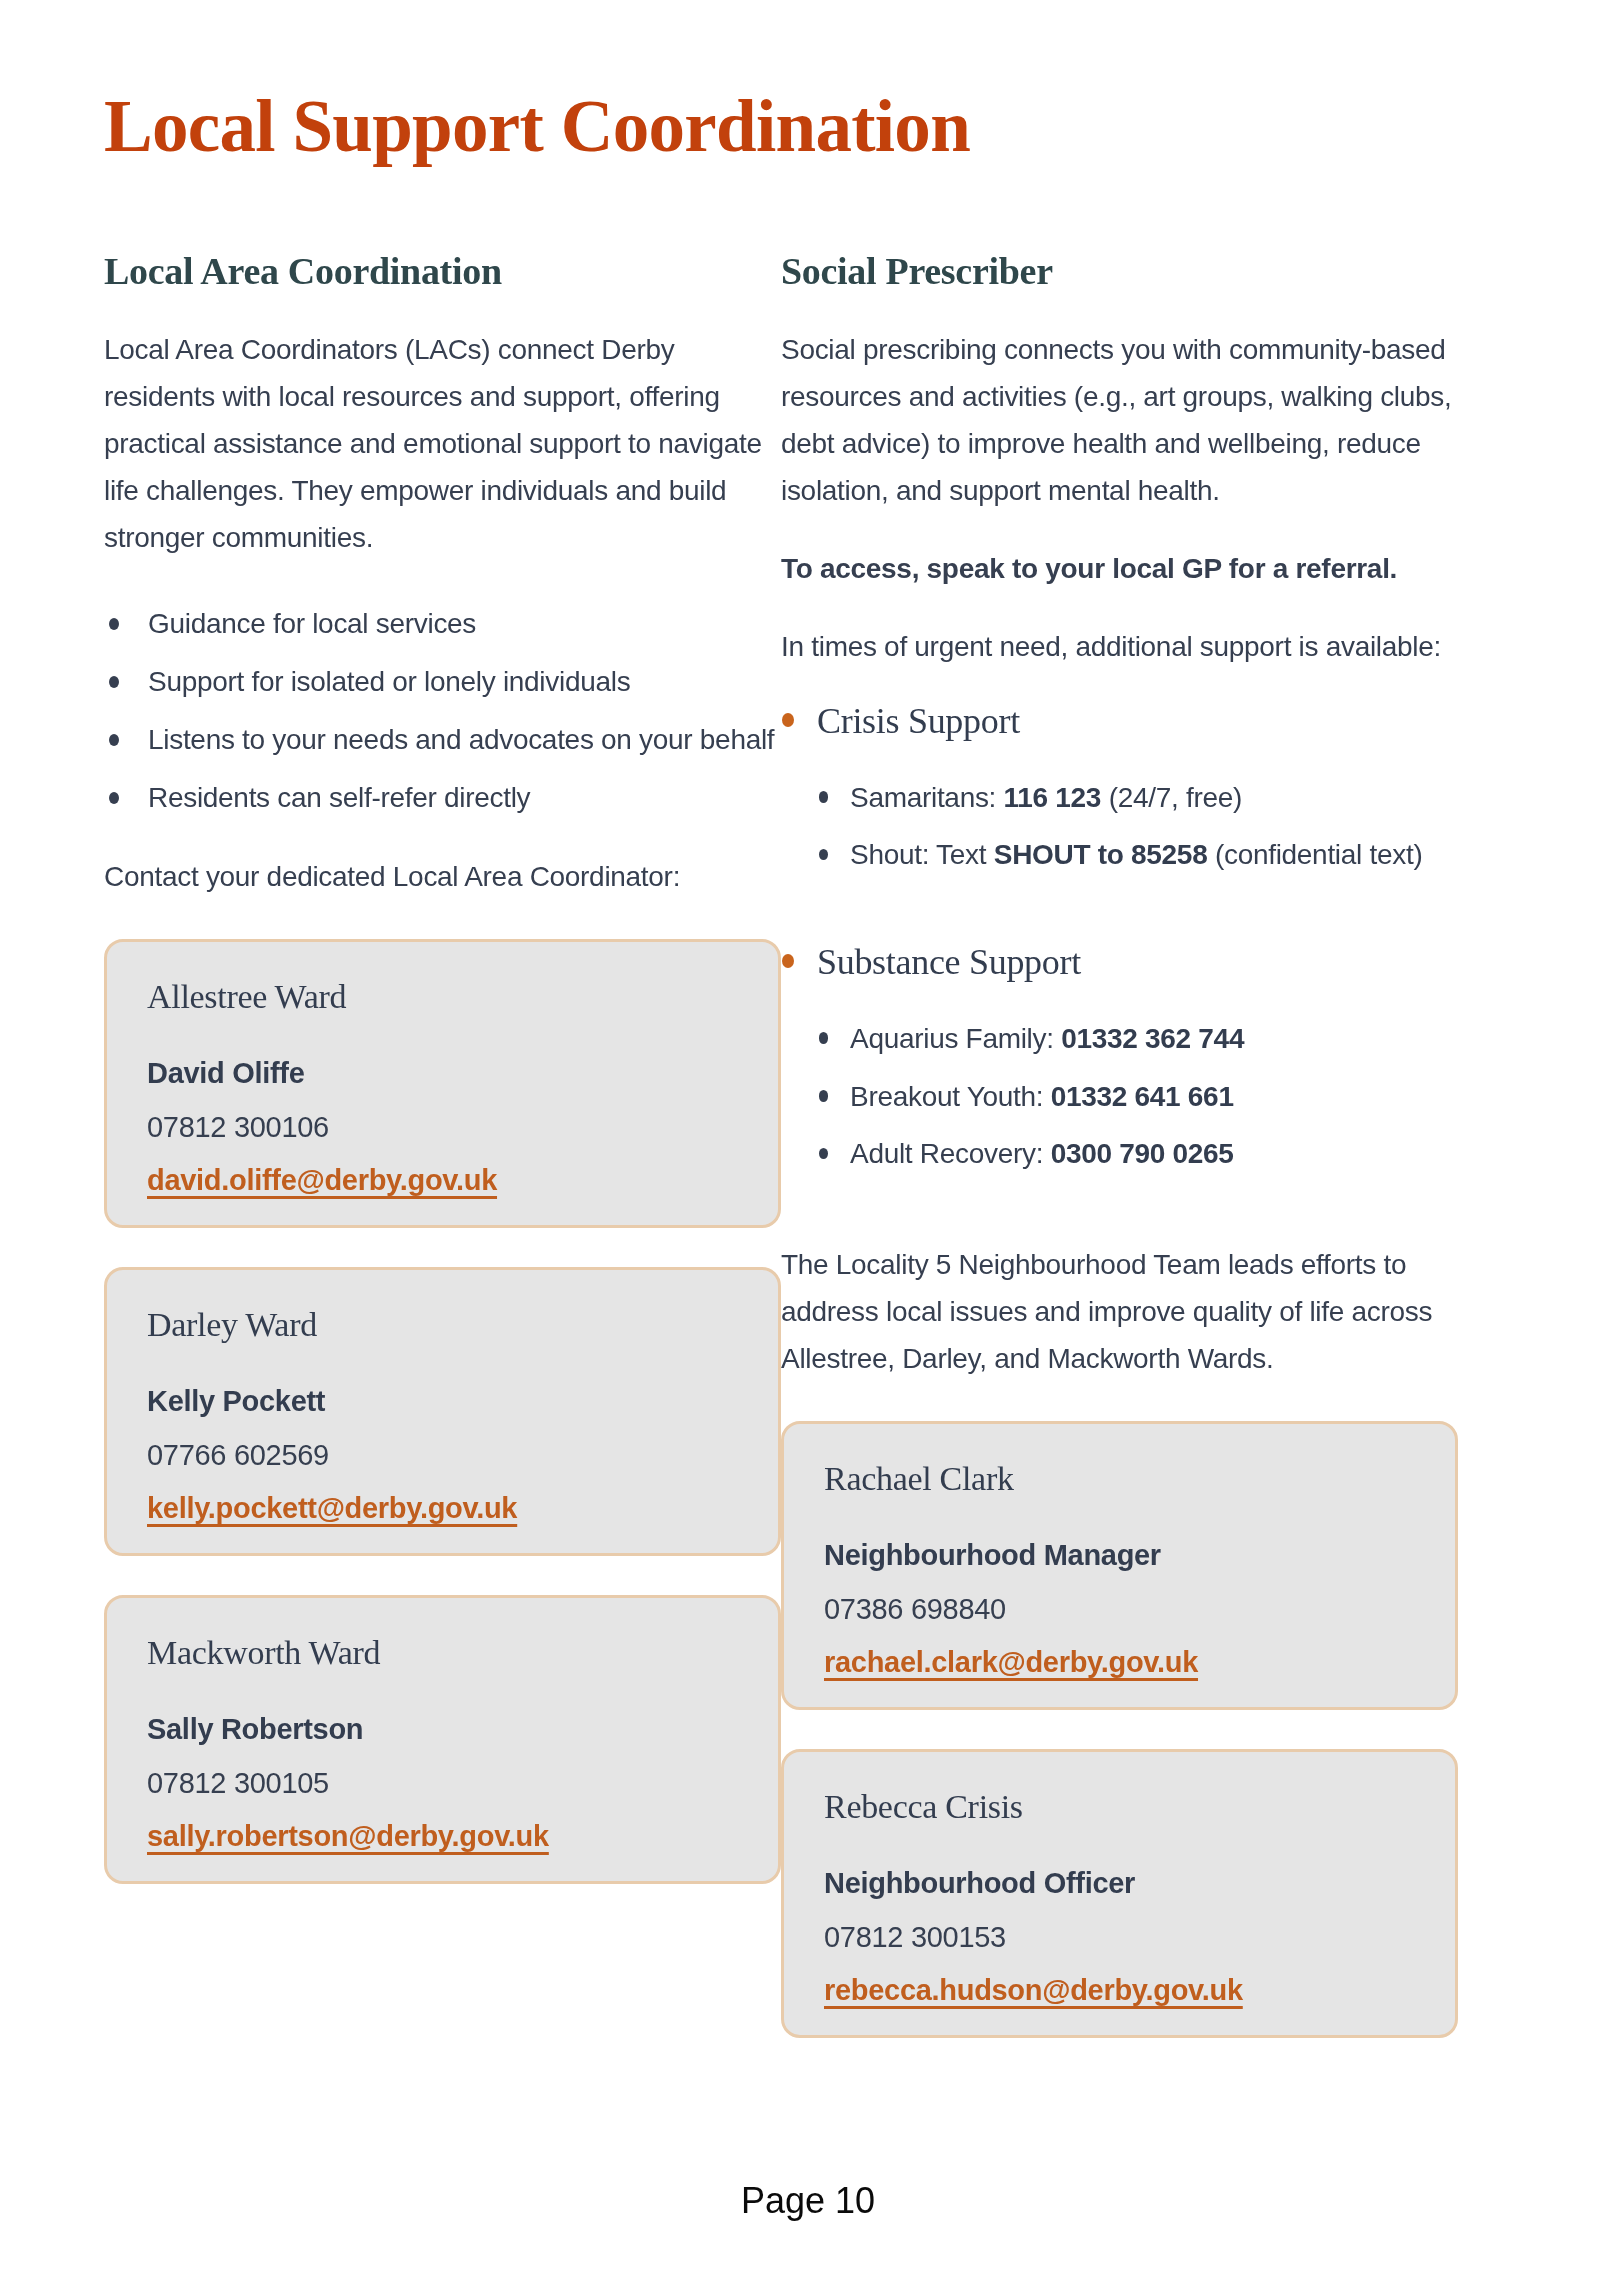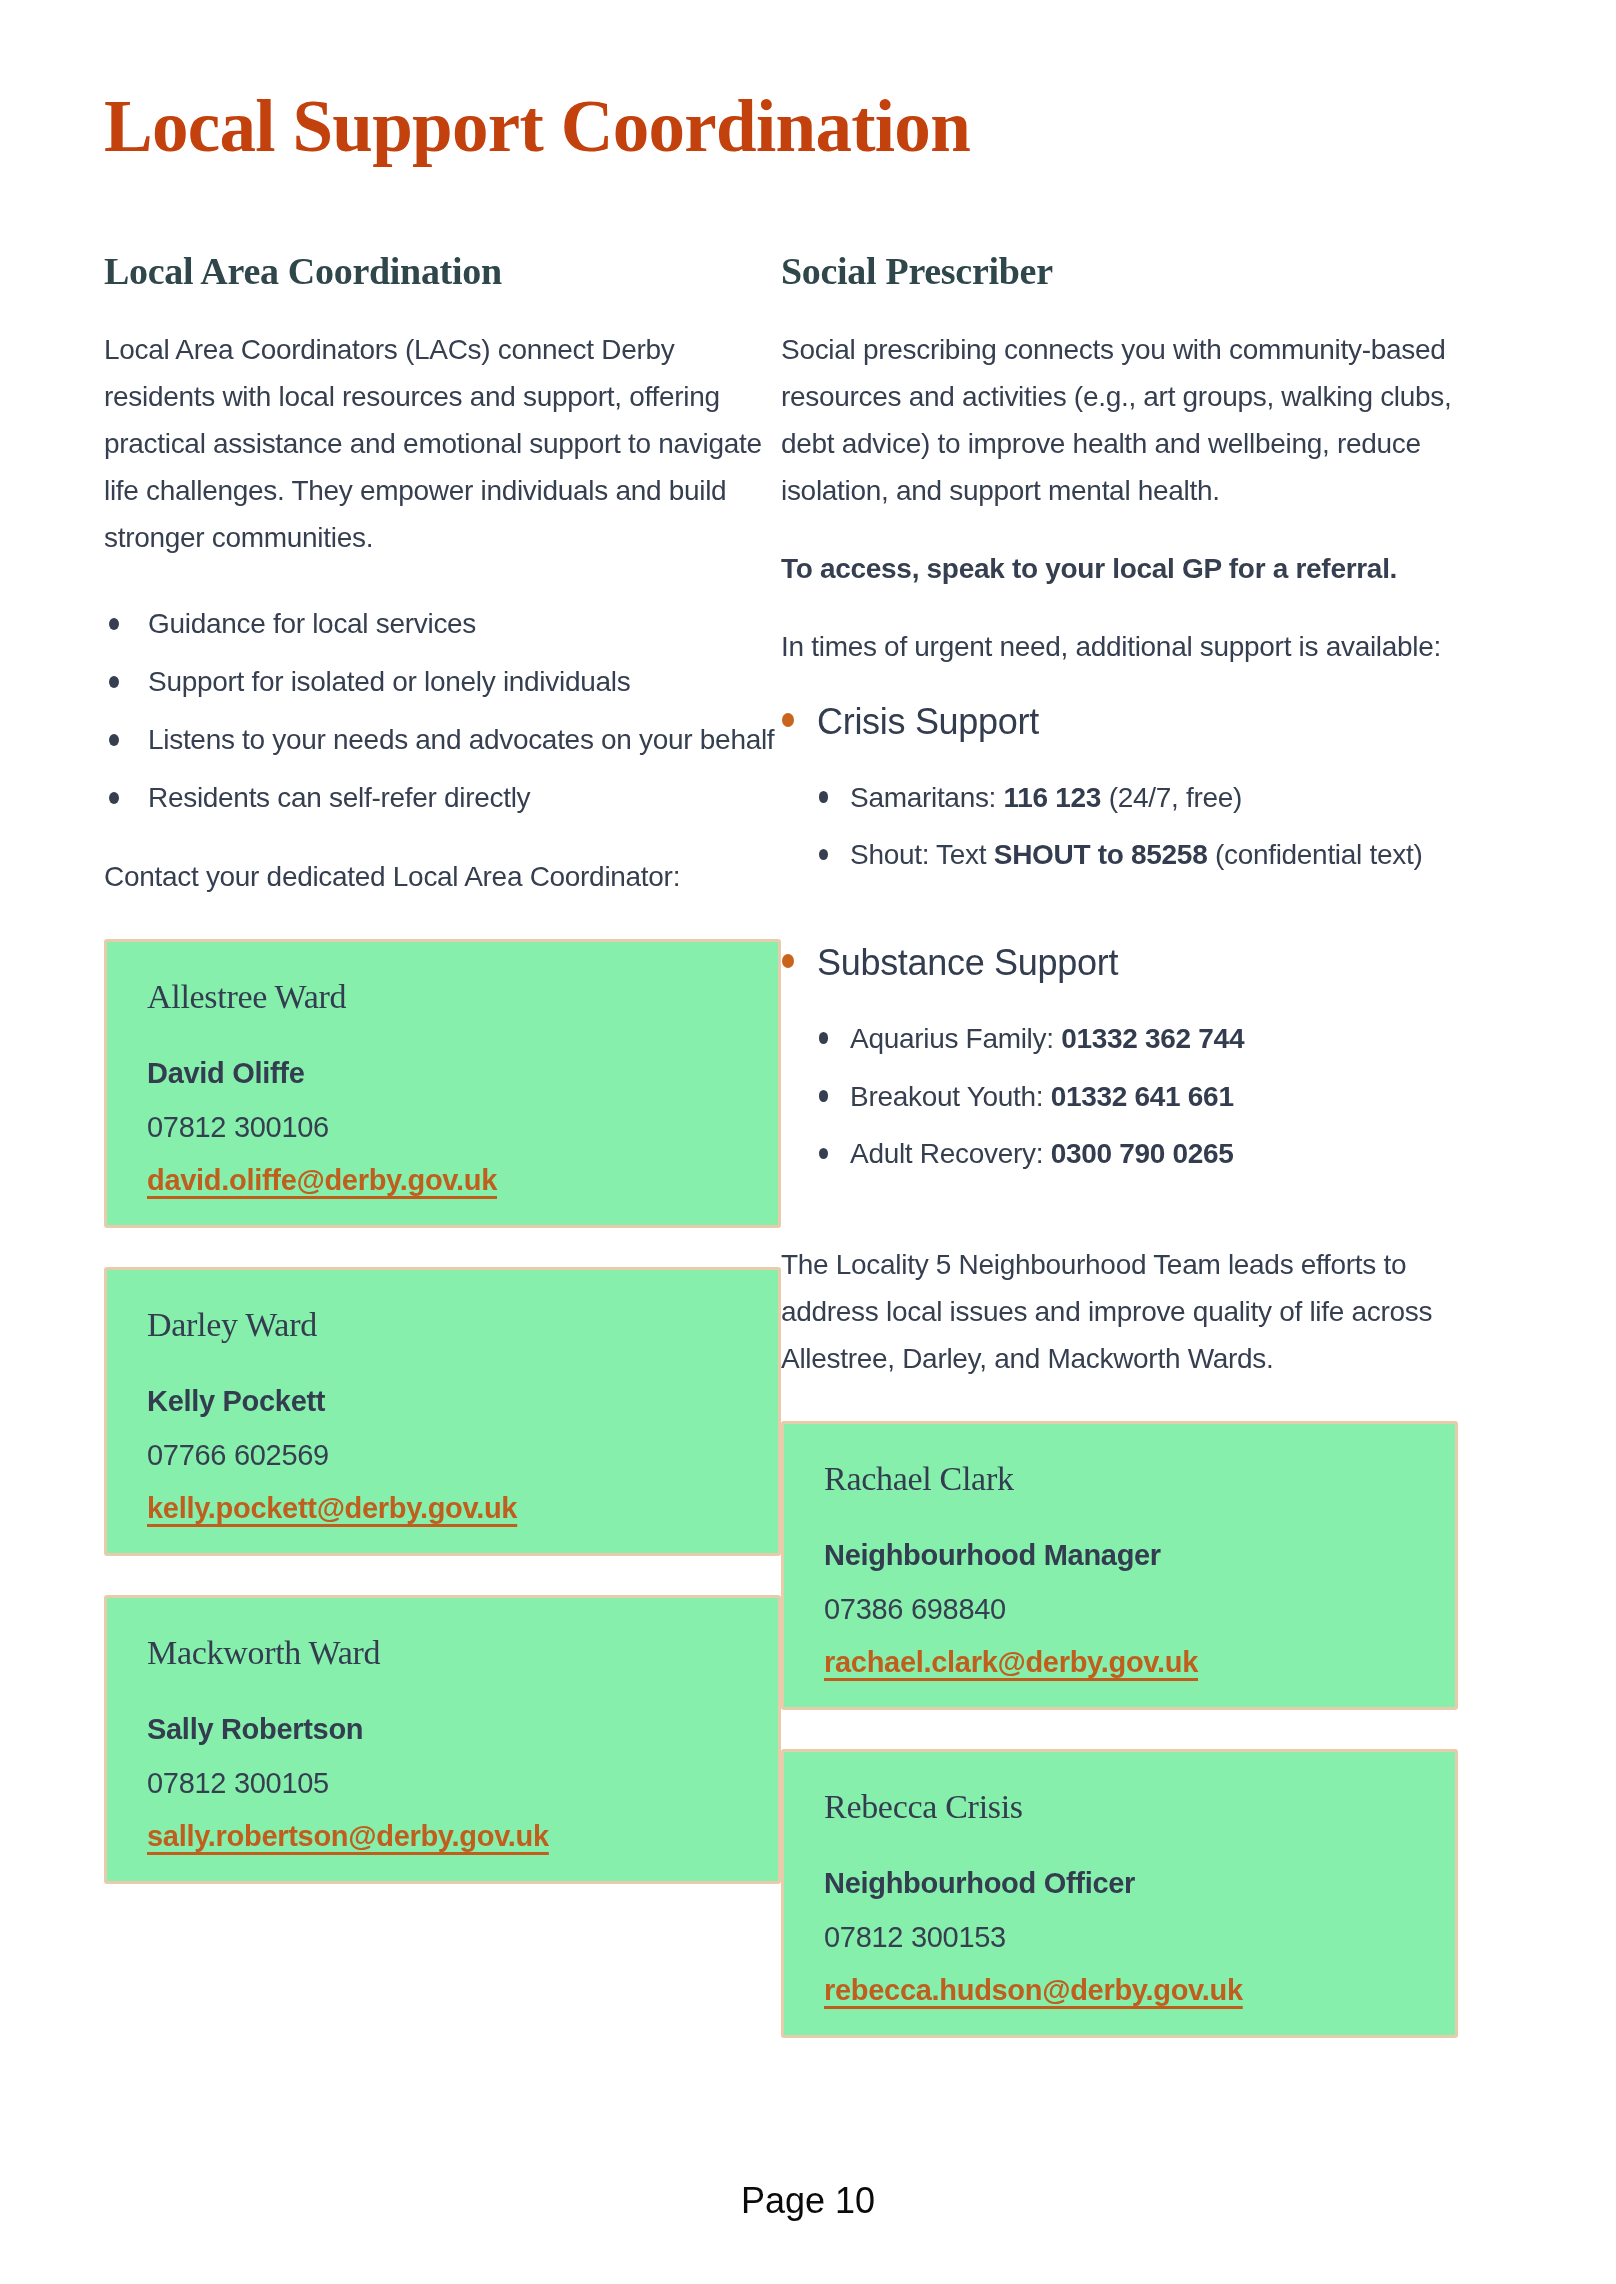--- a/index.html
+++ b/index.html
@@ -29,41 +29,41 @@
     position:relative;padding-left:44px;font-size:28px;line-height:46px;
     letter-spacing:-0.3px;margin-bottom:12px;
   }
   .benefits li::before{
     content:"";position:absolute;left:5.4px;top:17px;width:10px;height:12px;
     border-radius:50%;background:#363f50;
   }
   .contact-line{margin-top:32px !important;margin-bottom:0 !important;}
   
   .card{
-    border:3.4px solid #e8cbab;border-radius:3px;
-    padding:35px 40px 28px;margin-top:39px;background:#86efac;
+    border:3.4px solid #e8cbab;border-radius:19px;
+    padding:35px 40px 28px;margin-top:39px;background:#e5e5e5;
   }
   .card h3{
     font-family:"Liberation Serif","DejaVu Serif",serif;
     font-size:34px;line-height:1.2;font-weight:500;letter-spacing:-0.3px;
     color:#333d4f;margin:0 0 38px;
   }
   .card p{margin:0 0 20px;font-size:29px;line-height:34px;letter-spacing:-0.3px;}
   .card .person{font-weight:700;color:#333d4f;}
   .card .email{
     display:inline-block;font-size:29px;font-weight:700;letter-spacing:-0.3px;
     color:#c05e1e;text-decoration:underline;text-decoration-thickness:2.7px;
     text-underline-offset:6px;cursor:pointer;
   }
   
   .groups{list-style:none;margin:9.4px 0 0;padding:0;}
   .group{margin-bottom:64px;}
   .group-title{
     position:relative;padding-left:36px;
-    font-family:Liberation Sans, sans-serif;
+    font-family:Liberation Serif, serif;
     font-size:36px;line-height:1.15;font-weight:500;letter-spacing:-0.3px;
     color:#333d4f;margin:0 0 31px;
   }
   .group-title::before{
     content:"";position:absolute;left:1.3px;top:12px;width:12px;height:14px;
     border-radius:50%;background:#c9641c;
   }
   .sub-list{list-style:none;margin:16px;padding:0;}
   .sub-list li{
     position:relative;padding-left:53px;font-size:28px;line-height:47px;

